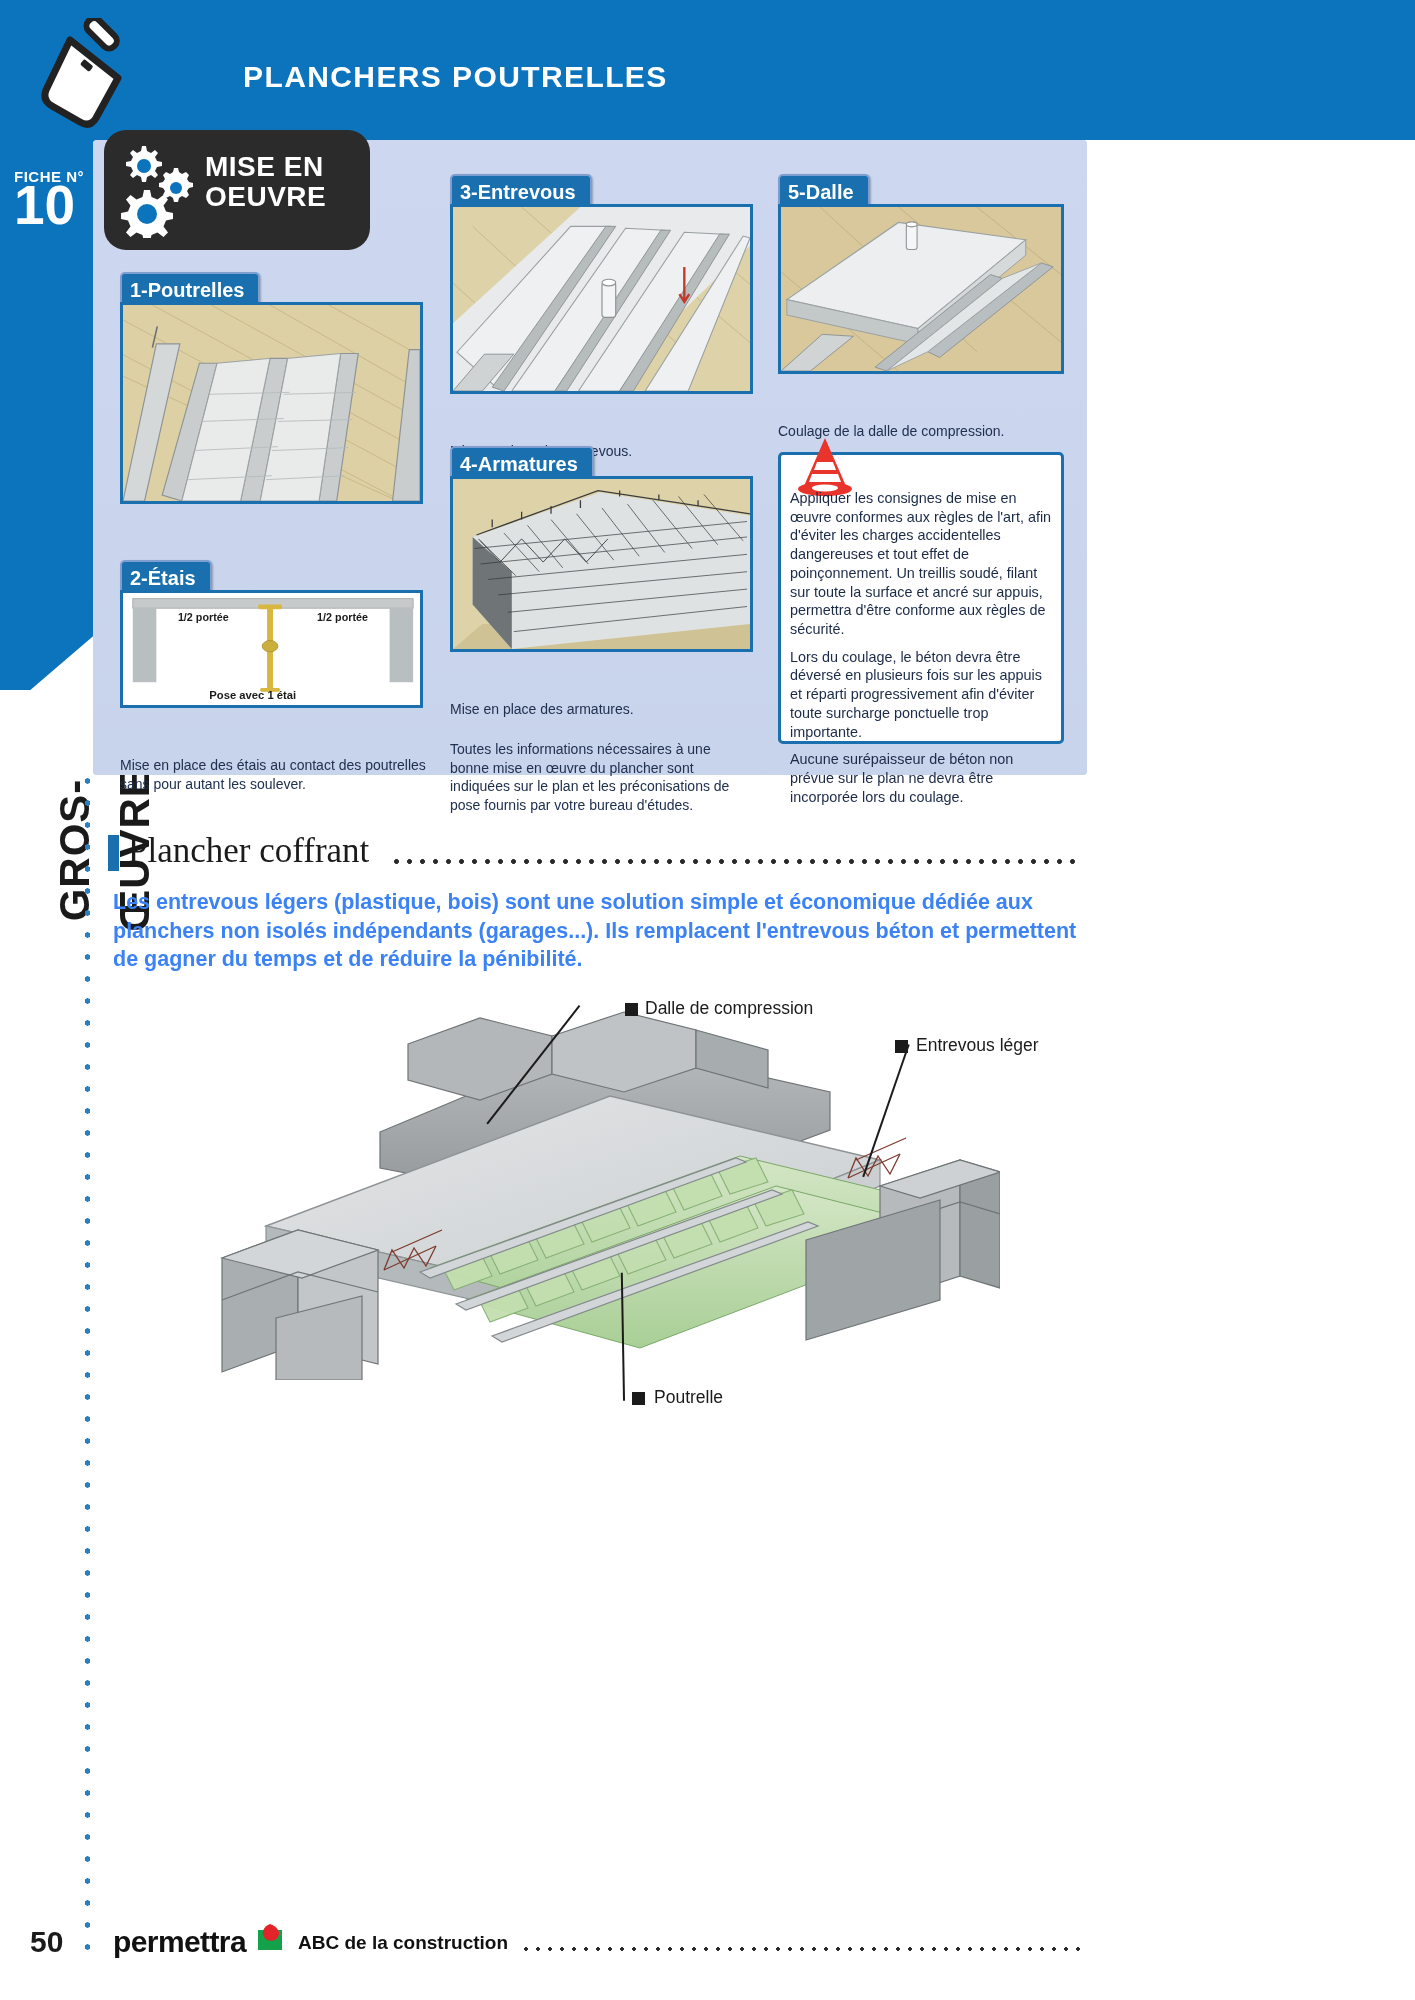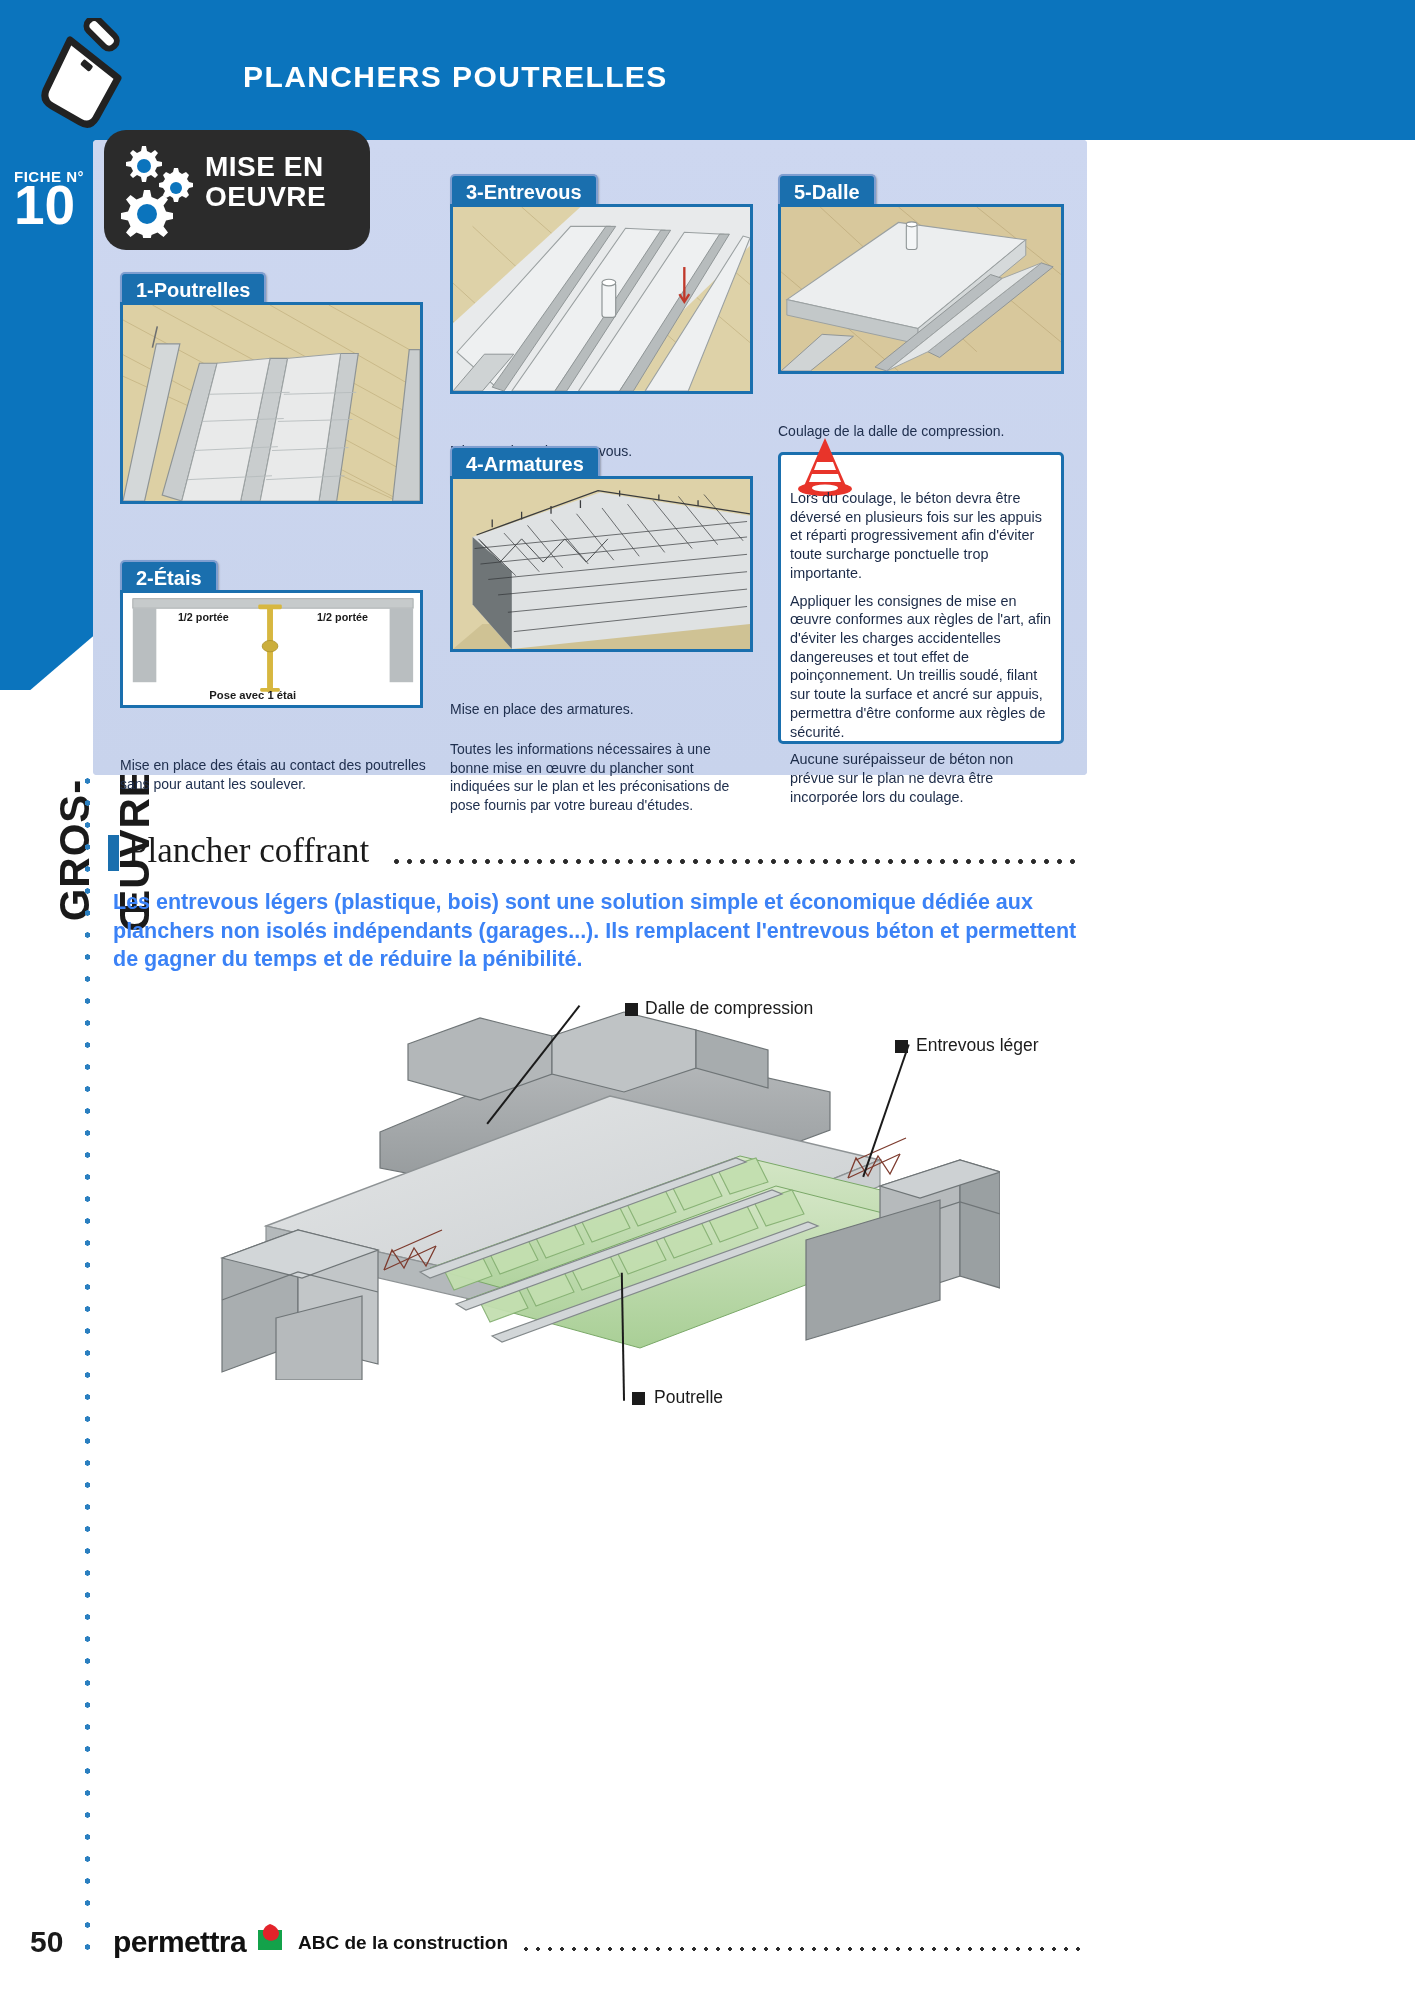--- a/index.html
+++ b/index.html
@@ -81,21 +81,21 @@
     position:absolute;left:205px;top:152px;width:160px;
     color:#fff;font-size:28px;font-weight:bold;line-height:1.07;
     letter-spacing:.5px;
   }
   .gears{position:absolute;left:118px;top:142px;width:80px;height:96px;}
 
   
   .step-tab{
     position:absolute;background:#1a6fae;color:#fff;
     font-size:20px;font-weight:bold;
-    padding:5px 14px 7px 14px;border-radius:5px 5px 0 0;
+    padding:5px 14px 7px 8px;border-radius:5px 5px 0 0;
     border:2px solid #7e9ed0;border-bottom:none;
     box-shadow:1px 1px 2px rgba(0,0,0,.25);
     white-space:nowrap;
   }
 
   .photo{
     position:absolute;border:3px solid #1a6fae;
     box-sizing:border-box;overflow:hidden;
     background:#ded2a8;
   }
@@ -337,22 +337,22 @@
 
   <div class="warn-box"></div>
   <svg class="cone" viewBox="0 0 70 62">
     <path d="M35 2 L56 50 L14 50 Z" fill="#e8342a"></path>
     <path d="M27 26 L43 26 L46 34 L24 34 Z" fill="#ffffff"></path>
     <path d="M22 38 L48 38 L51 46 L19 46 Z" fill="#ffffff"></path>
     <ellipse cx="35" cy="53" rx="27" ry="7" fill="#e8342a"></ellipse>
     <ellipse cx="35" cy="52" rx="13" ry="3.4" fill="#ffffff"></ellipse>
   </svg>
   <div class="warn-text">
+    <p>Appliquer les consignes de mise en œuvre conformes aux règles de l'art, afin d'éviter les charges accidentelles dangereuses et tout effet de poinçonnement. Un treillis soudé, filant sur toute la surface et ancré sur appuis, permettra d'être conforme aux règles de sécurité.</p>
     <p>Lors du coulage, le béton devra être déversé en plusieurs fois sur les appuis et réparti progressivement afin d'éviter toute surcharge ponctuelle trop importante.</p>
-    <p>Appliquer les consignes de mise en œuvre conformes aux règles de l'art, afin d'éviter les charges accidentelles dangereuses et tout effet de poinçonnement. Un treillis soudé, filant sur toute la surface et ancré sur appuis, permettra d'être conforme aux règles de sécurité.</p>
     <p>Aucune surépaisseur de béton non prévue sur le plan ne devra être incorporée lors du coulage.</p>
   </div>
 
   <div class="sec-bar"></div>
   <div class="sec-title">Plancher coffrant</div>
   <div class="sec-dots"></div>
   <div class="lead">Les entrevous légers (plastique, bois) sont une solution simple et économique dédiée aux planchers non isolés indépendants (garages...). Ils remplacent l'entrevous béton et permettent de gagner du temps et de réduire la pénibilité.</div>
 
   <svg class="illus" viewBox="0 0 820 380">
     <defs>

